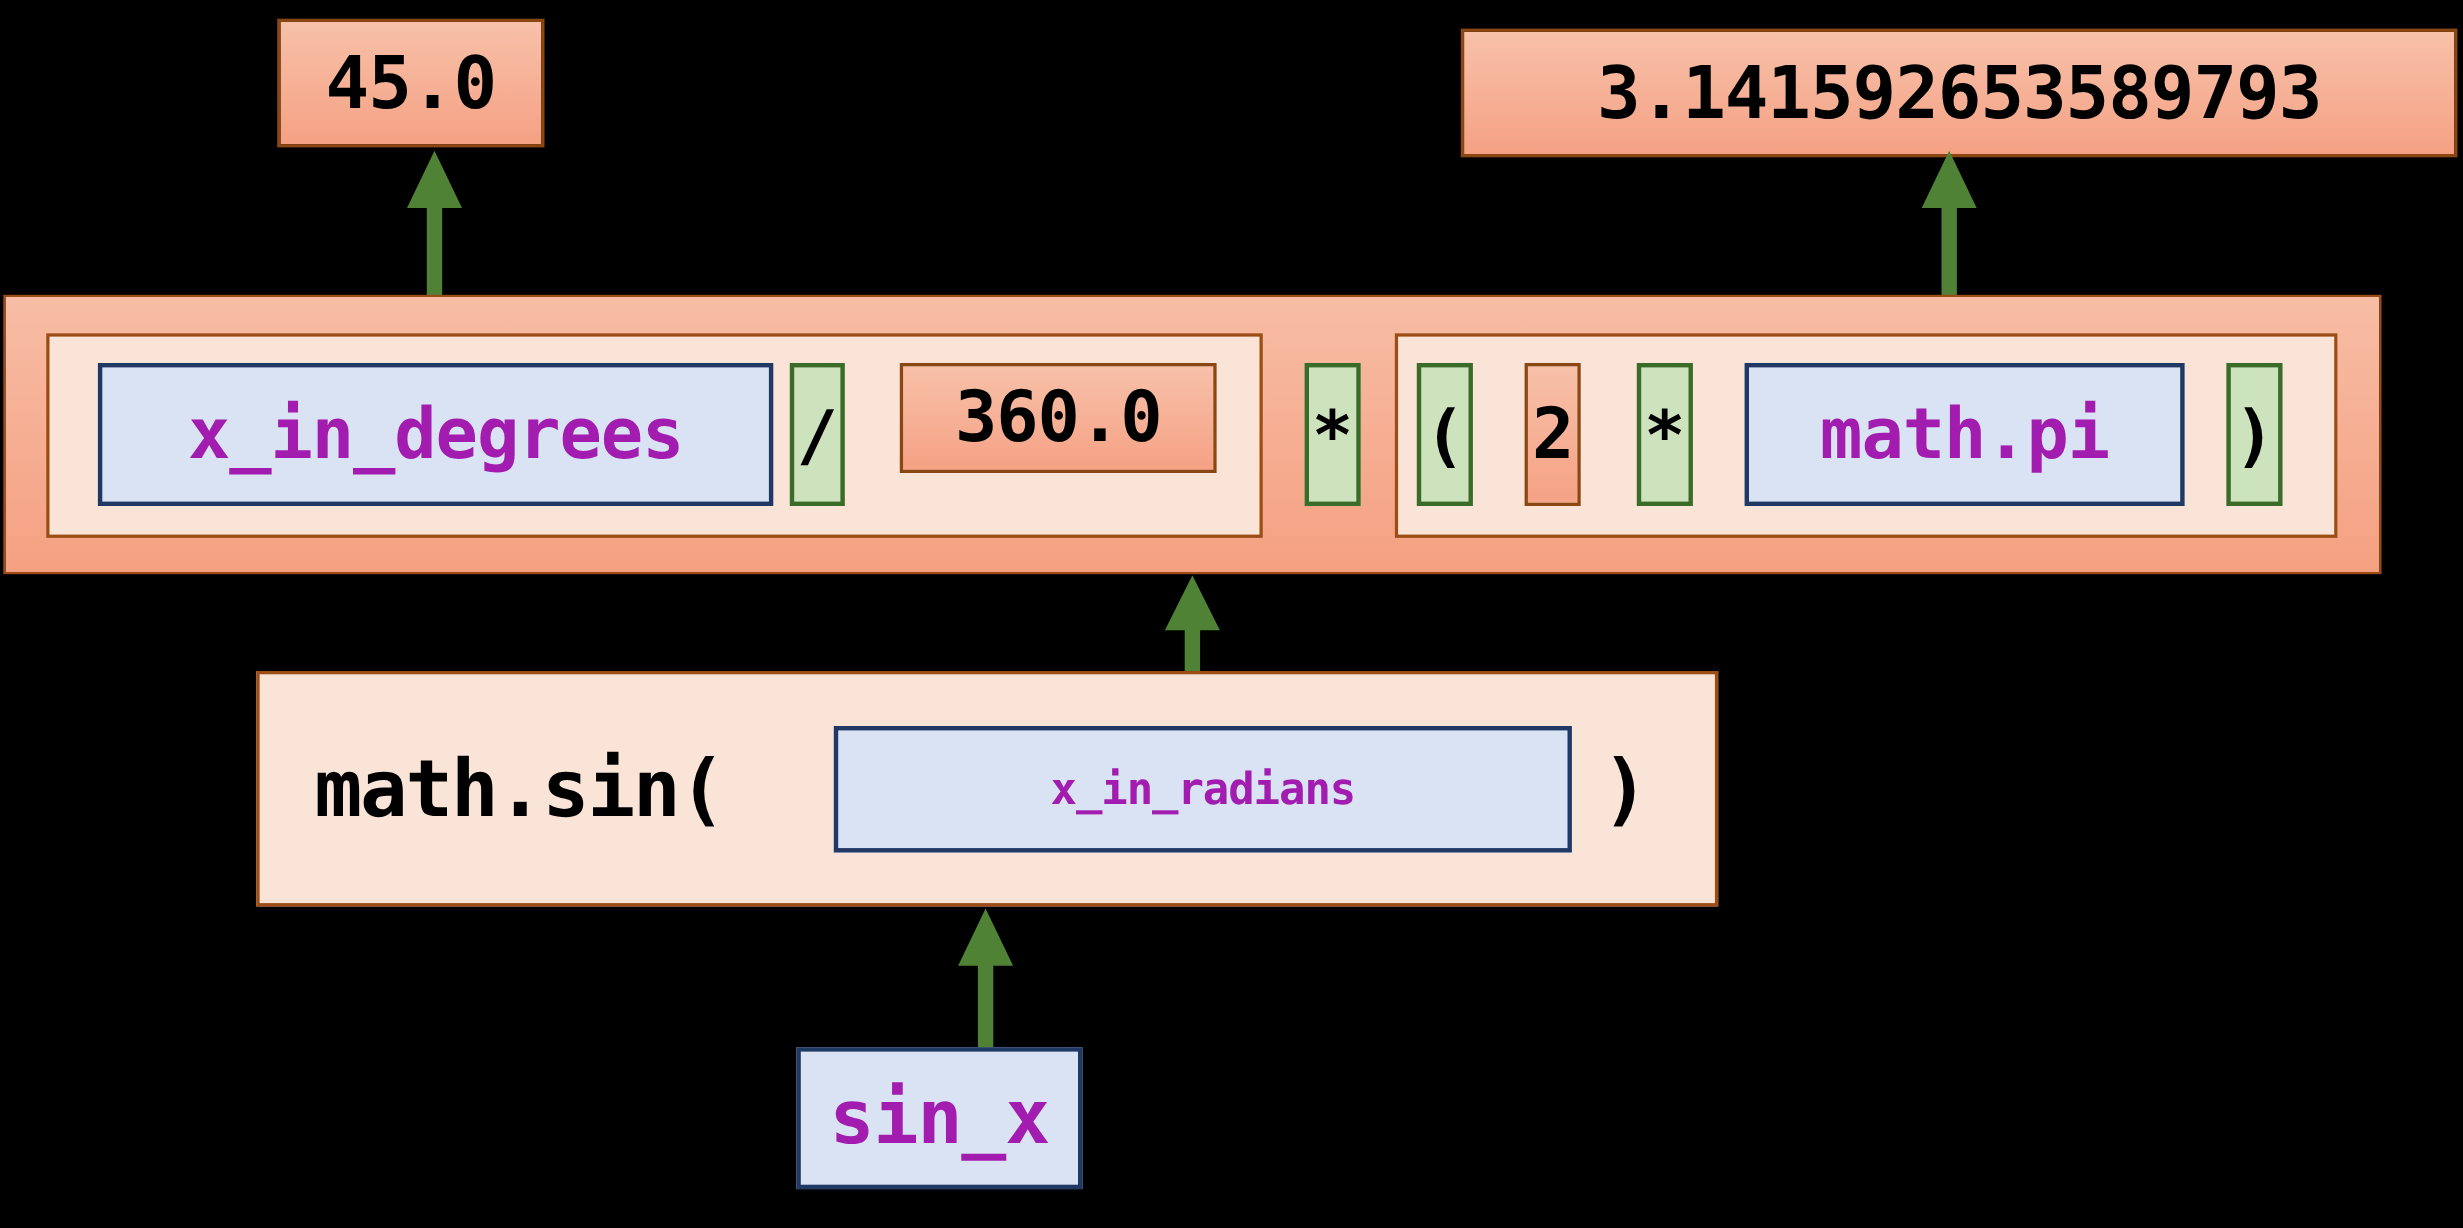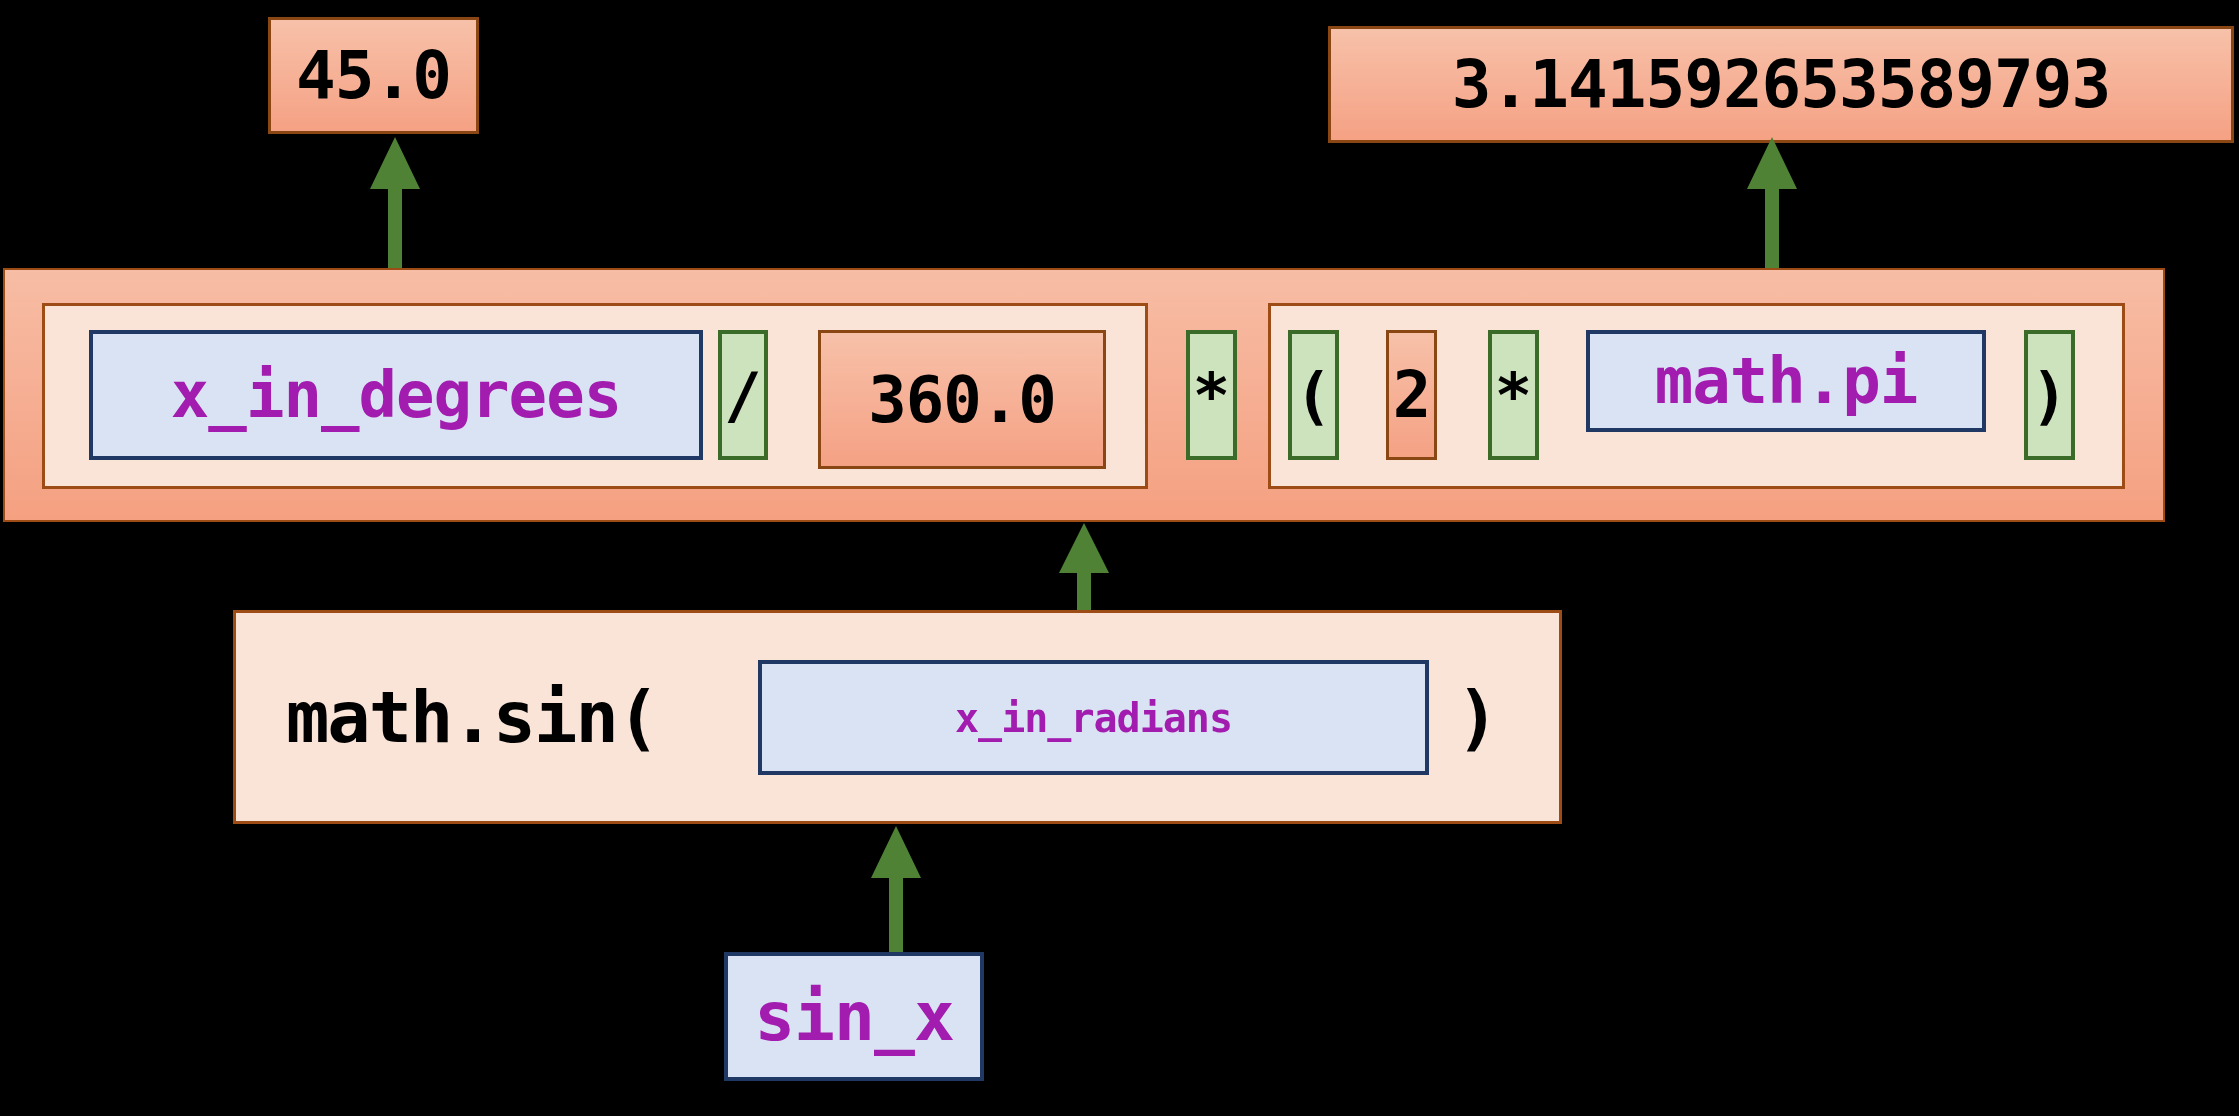--- a/index.html
+++ b/index.html
@@ -103,21 +103,21 @@
   .arrow {
     position: absolute;
   }
   .arrow svg { display: block; }
 </style>
 </head>
 <body>
 
 <div class="canvas">
 
-  <div class="valbox" style="left:268px; top:17px; width:211px; height:117px; font-size:66px;">45.0</div>
+  <div class="valbox" style="left:252px; top:17px; width:243px; height:117px; font-size:66px;">45.0</div>
 
   <div class="valbox" style="left:1328px; top:26px; width:906px; height:117px; font-size:66px;">3.141592653589793</div>
 
   <div class="arrow" style="left:365px; top:137px; width:60px; height:137px;">
     <svg width="60" height="137" viewBox="0 0 60 137">
       <polygon points="30,0 55,52 37,52 37,137 23,137 23,52 5,52" fill="#4f8235"></polygon>
     </svg>
   </div>
 
   <div class="arrow" style="left:1742px; top:137px; width:60px; height:137px;">
@@ -127,33 +127,33 @@
   </div>
 
   <div class="band-outer" style="left:3px; top:268px; width:2162px; height:254px;"></div>
 
   <div class="group-inner" style="left:42px; top:303px; width:1106px; height:186px;"></div>
 
   <div class="varbox" style="left:89px; top:330px; width:614px; height:130px; font-size:64px;">x_in_degrees</div>
 
   <div class="opbox" style="left:718px; top:330px; width:50px; height:130px; font-size:62px;">/</div>
 
-  <div class="valbox" style="left:818px; top:330px; width:288px; height:139px; font-size:64px;">360.0</div>
+  <div class="valbox" style="left:818px; top:330px; width:288px; height:100px; font-size:64px;">360.0</div>
 
   <div class="opbox" style="left:1186px; top:330px; width:51px; height:130px; font-size:62px;">*</div>
 
   <div class="group-inner" style="left:1268px; top:303px; width:857px; height:186px;"></div>
 
   <div class="opbox" style="left:1288px; top:330px; width:51px; height:130px; font-size:62px;">(</div>
 
   <div class="valbox" style="left:1386px; top:330px; width:51px; height:130px; font-size:64px;">2</div>
 
   <div class="opbox" style="left:1488px; top:330px; width:51px; height:130px; font-size:62px;">*</div>
 
-  <div class="varbox" style="left:1586px; top:330px; width:400px; height:102px; font-size:64px;">math.pi</div>
+  <div class="varbox" style="left:1586px; top:330px; width:400px; height:130px; font-size:64px;">math.pi</div>
 
   <div class="opbox" style="left:2024px; top:330px; width:51px; height:130px; font-size:62px;">)</div>
 
   <div class="arrow" style="left:1054px; top:523px; width:60px; height:90px;">
     <svg width="60" height="90" viewBox="0 0 60 90">
       <polygon points="30,0 55,50 37,50 37,90 23,90 23,50 5,50" fill="#4f8235"></polygon>
     </svg>
   </div>
 
   <div class="group-inner" style="left:233px; top:610px; width:1329px; height:214px;"></div>

